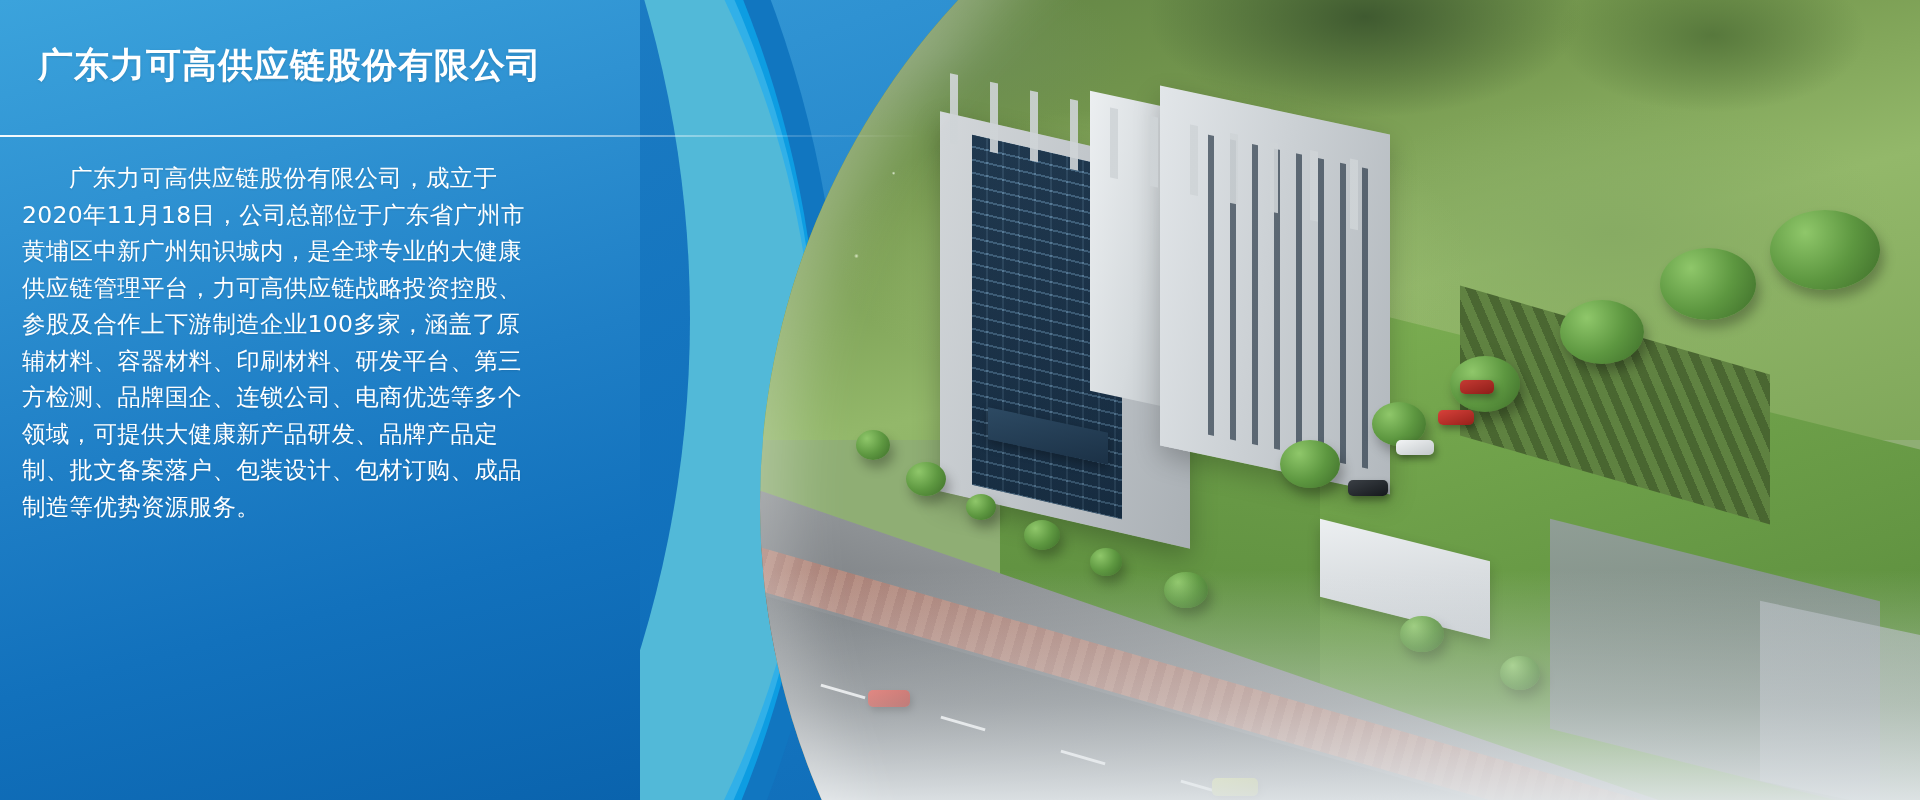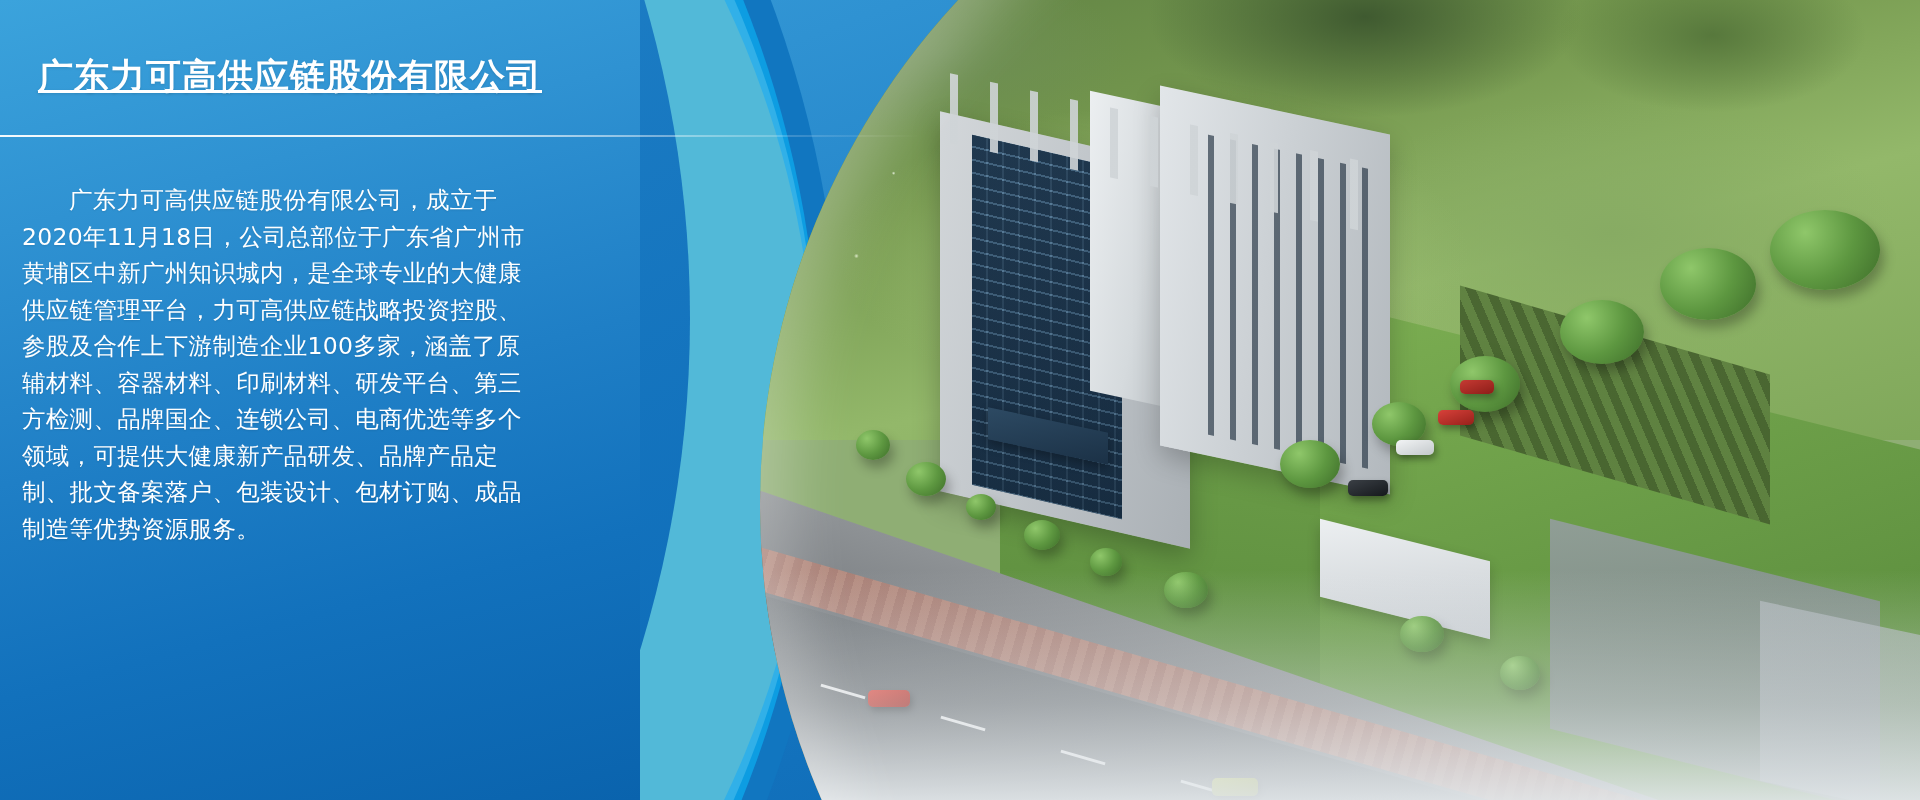--- a/index.html
+++ b/index.html
@@ -179,36 +179,34 @@
   }
   .photo-edge{
     position:absolute; inset:0; border-radius:50%;
     box-shadow:inset 0 0 60px 28px rgba(255,255,255,.28);
     pointer-events:none;
   }
 
   
   .panel{ position:absolute; left:0; top:0; width:640px; height:800px; }
   .title{
-    position:absolute; left:38px; top:53px;
+    position:absolute; left:38px; top:42px;
     font-size:35px; font-weight:bold; color:#ffffff; letter-spacing:1px;
     text-shadow:0 1px 3px rgba(0,0,0,.12);
     white-space:nowrap;
-    text-decoration:underline;
   }
   .rule{
     position:absolute; left:0; top:135px; width:920px; height:2px;
     background:linear-gradient(90deg,rgba(255,255,255,.95) 0%,rgba(255,255,255,.85) 45%,rgba(255,255,255,.18) 86%,rgba(255,255,255,0) 100%);
   }
   .body{
     position:absolute; left:22px; top:160px; width:512px;
     color:#ffffff; font-size:23.5px; line-height:36.5px;
     letter-spacing:.3px;
     text-shadow:0 1px 2px rgba(0,0,0,.10);
-    margin-top:22px;
   }
   .body p{ text-indent:2em; }
 </style>
 </head>
 <body>
 
 <div id="stage">
 
   <div class="arc arc-d"></div>
   <div class="arc arc-c"></div>

